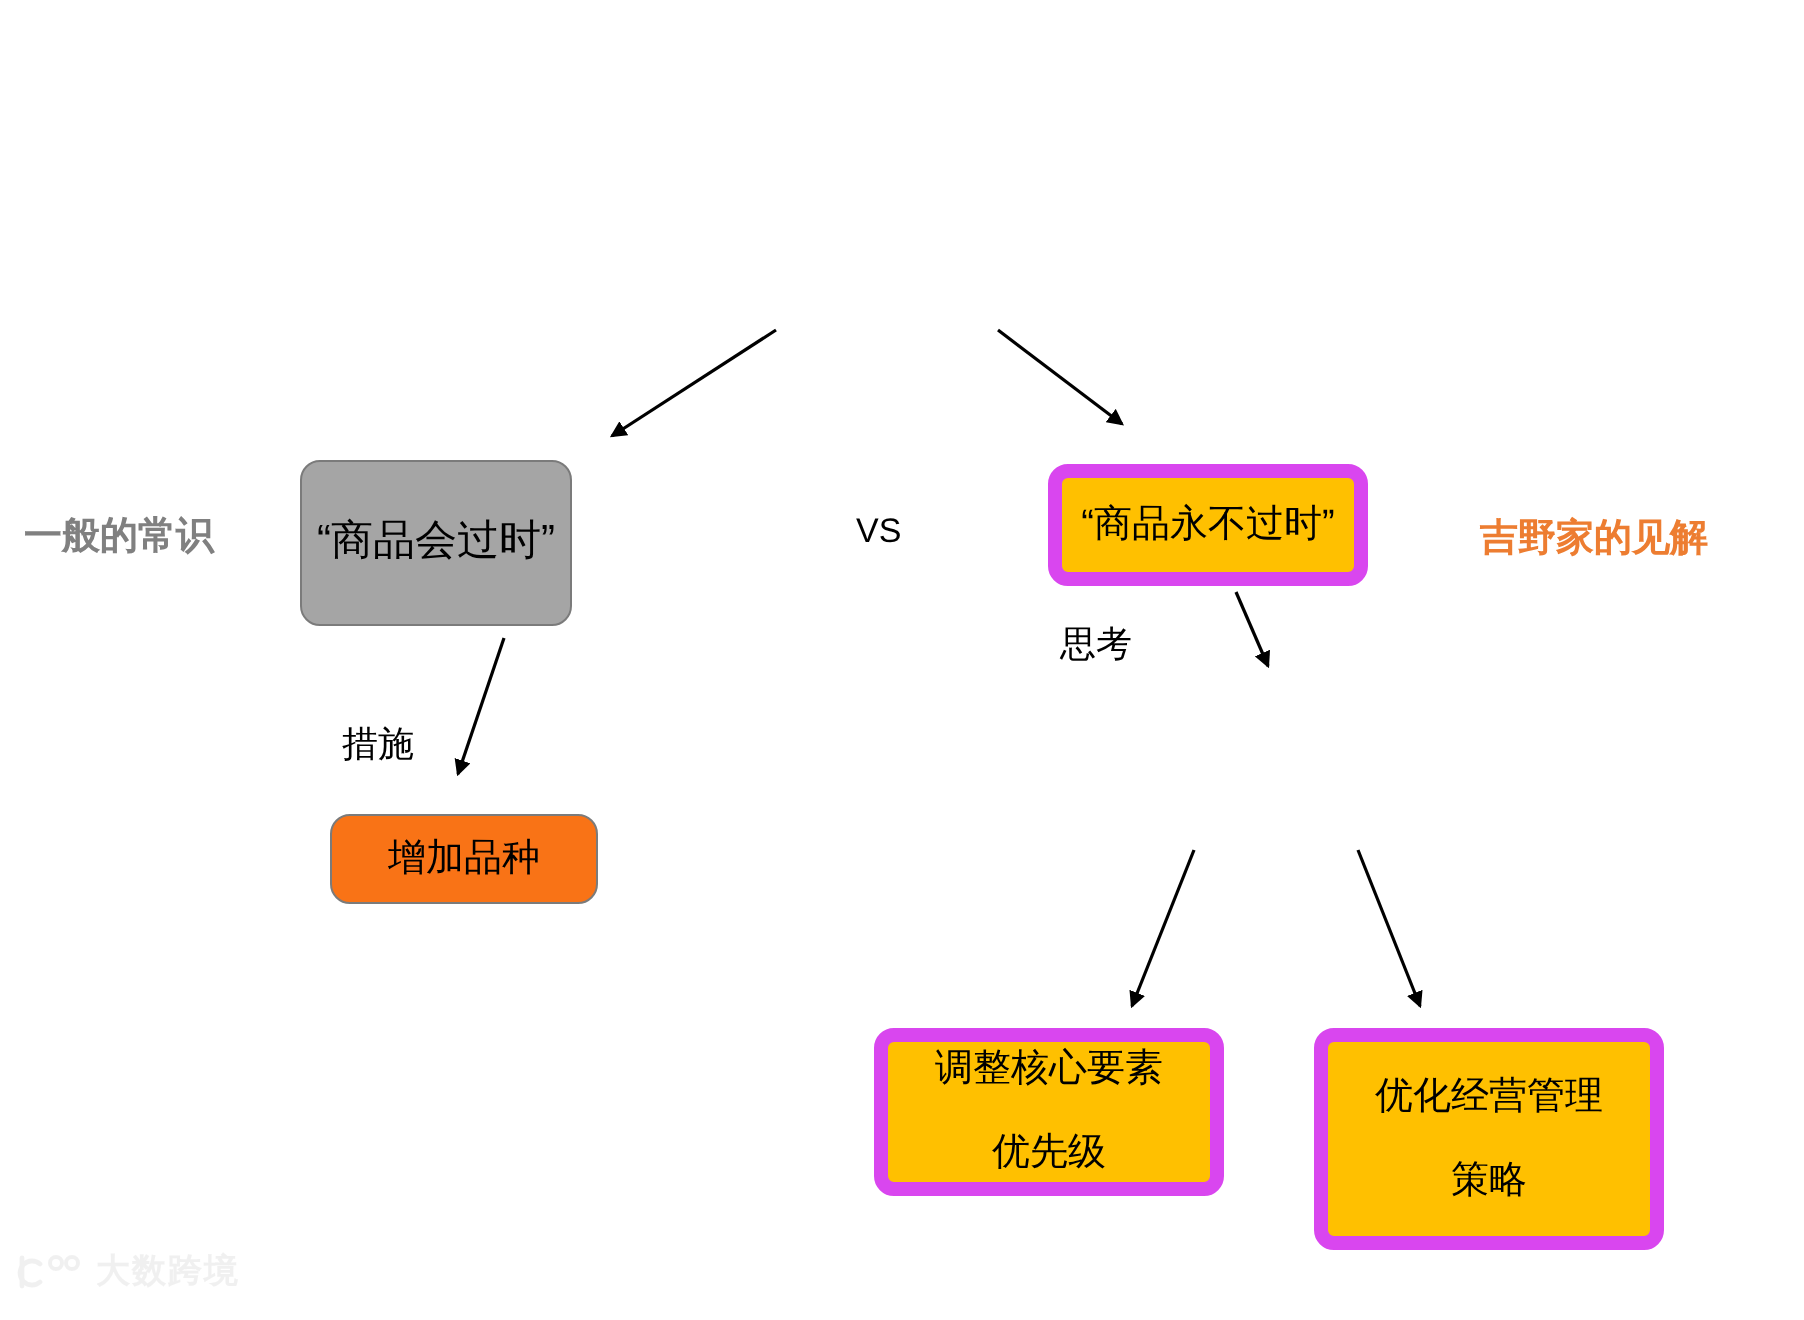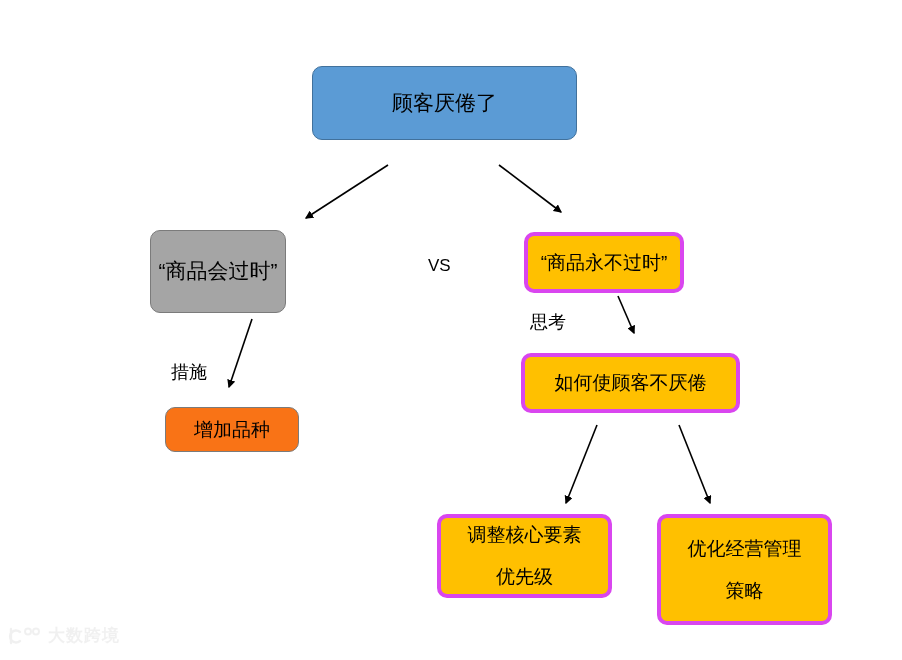--- a/index.html
+++ b/index.html
@@ -52,21 +52,21 @@
     border: 1px solid #7B7B7B;
     font-size: 21px;
   }
   .node-gray-small {
     background: #f97316;
     border: 1px solid #7B7B7B;
     font-size: 19px;
   }
   .node-yellow {
     background: #FFC000;
-    border: 4px solid #d946ef;
+    border: 7px solid #d946ef;
     font-size: 19px;
   }
   .node-yellow .line + .line {
     margin-top: 16px;
   }
   .label {
     position: absolute;
     white-space: nowrap;
     z-index: 2;
   }
@@ -124,41 +124,37 @@
 
     <line x1="252" y1="319" x2="229" y2="387" stroke="#000000" stroke-width="1.6" marker-end="url(#arrowhead)"></line>
 
     <line x1="618" y1="296" x2="634" y2="333" stroke="#000000" stroke-width="1.6" marker-end="url(#arrowhead)"></line>
 
     <line x1="597" y1="425" x2="566" y2="503" stroke="#000000" stroke-width="1.6" marker-end="url(#arrowhead)"></line>
 
     <line x1="679" y1="425" x2="710" y2="503" stroke="#000000" stroke-width="1.6" marker-end="url(#arrowhead)"></line>
   </svg>
 
-  <div class="node node-blue" style="left:312px; top:66px; width:265px; height:74px;">
-    <span class="line">顾客厌倦了</span>
-  </div>
 
+  <div class="label label-side-gray" style="left:12px; top:255px;">一般的常识</div>
 
   <div class="node node-gray" style="left:150px; top:230px; width:136px; height:83px;">
     <span class="line">“商品会过时”</span>
   </div>
 
   <div class="label label-vs" style="left:428px; top:256px;">VS</div>
 
   <div class="node node-yellow" style="left:524px; top:232px; width:160px; height:61px; font-size:19px;">
     <span class="line">“商品永不过时”</span>
   </div>
 
+  <div class="label label-side-orange" style="left:740px; top:256px;">吉野家的见解</div>
 
   <div class="label label-plain" style="left:530px; top:310px;">思考</div>
 
-  <div class="node node-yellow" style="left:521px; top:353px; width:219px; height:60px;">
-    <span class="line">如何使顾客不厌倦</span>
-  </div>
 
   <div class="label label-plain" style="left:171px; top:360px;">措施</div>
 
   <div class="node node-gray-small" style="left:165px; top:407px; width:134px; height:45px;">
     <span class="line">增加品种</span>
   </div>
 
   <div class="node node-yellow" style="left:437px; top:514px; width:175px; height:84px;">
     <span class="line">调整核心要素</span>
     <span class="line">优先级</span>

